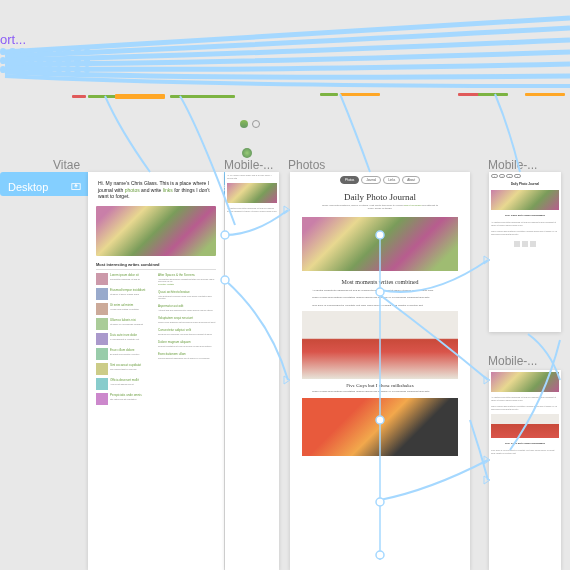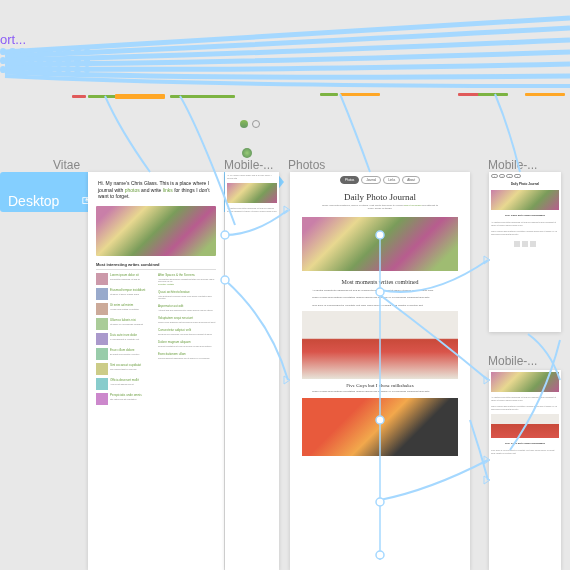--- a/index.html
+++ b/index.html
@@ -33,21 +33,21 @@
 .td4{left:242px;top:148px;width:10px;height:10px;border-radius:50%;background:radial-gradient(#9C7,#585)}
 
 
 .flabel{position:absolute;font-size:12px;color:#888;font-weight:400}
 .fl-home{left:53px;top:158px}
 .fl-mob1{left:224px;top:158px}
 .fl-photos{left:288px;top:158px}
 .fl-mob2{left:488px;top:158px}
 
 
-.vtag{position:absolute;background:#84CFFF;color:#fff;font-size:14px;padding:21px 8px 3px 8px;border-radius:3px 0 0 3px;display:flex;align-items:center;gap:23px}
+.vtag{position:absolute;background:#84CFFF;color:#fff;font-size:11px;padding:9px 8px 3px 8px;border-radius:3px 0 0 3px;display:flex;align-items:center;gap:23px}
 .vtag::after{content:"";position:absolute;right:-8px;top:0;border-top:10px solid transparent;border-bottom:10px solid transparent;border-left:8px solid #84CFFF}
 .vtag .ic{width:10px;height:10px;fill:#fff}
 .vt-desktop{left:0;top:172px}
 .vt-mobile{left:186px;top:172px}
 
 
 .frame{position:absolute;background:#fff;box-shadow:0 1px 4px rgba(0,0,0,0.15);font-size:3px;color:#333;overflow:hidden}
 .fr-home{left:88px;top:172px;width:136px;height:398px}
 .fr-mob1{left:225px;top:172px;width:54px;height:398px}
 .fr-photos{left:290px;top:172px;width:180px;height:398px}

